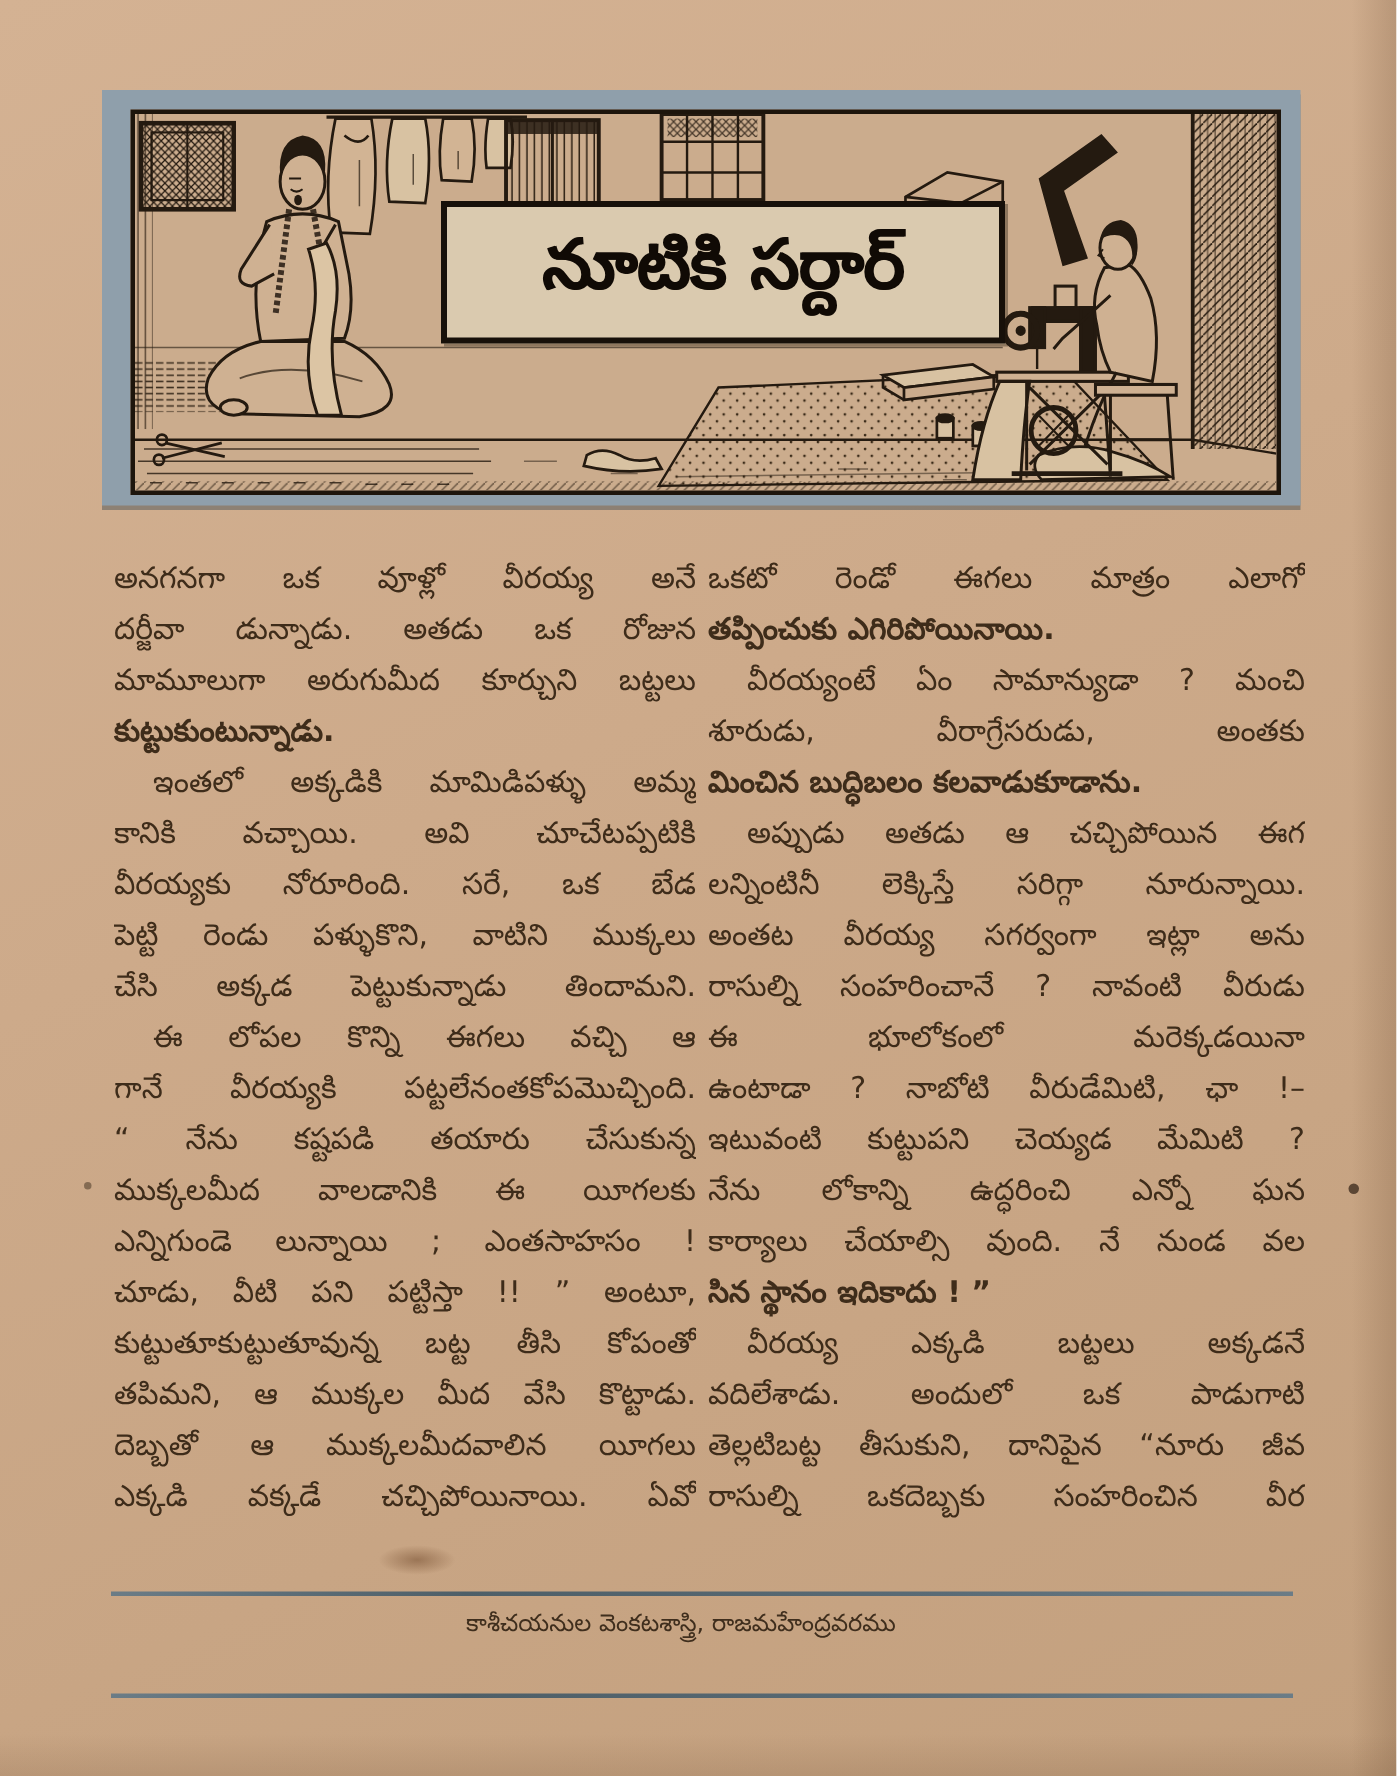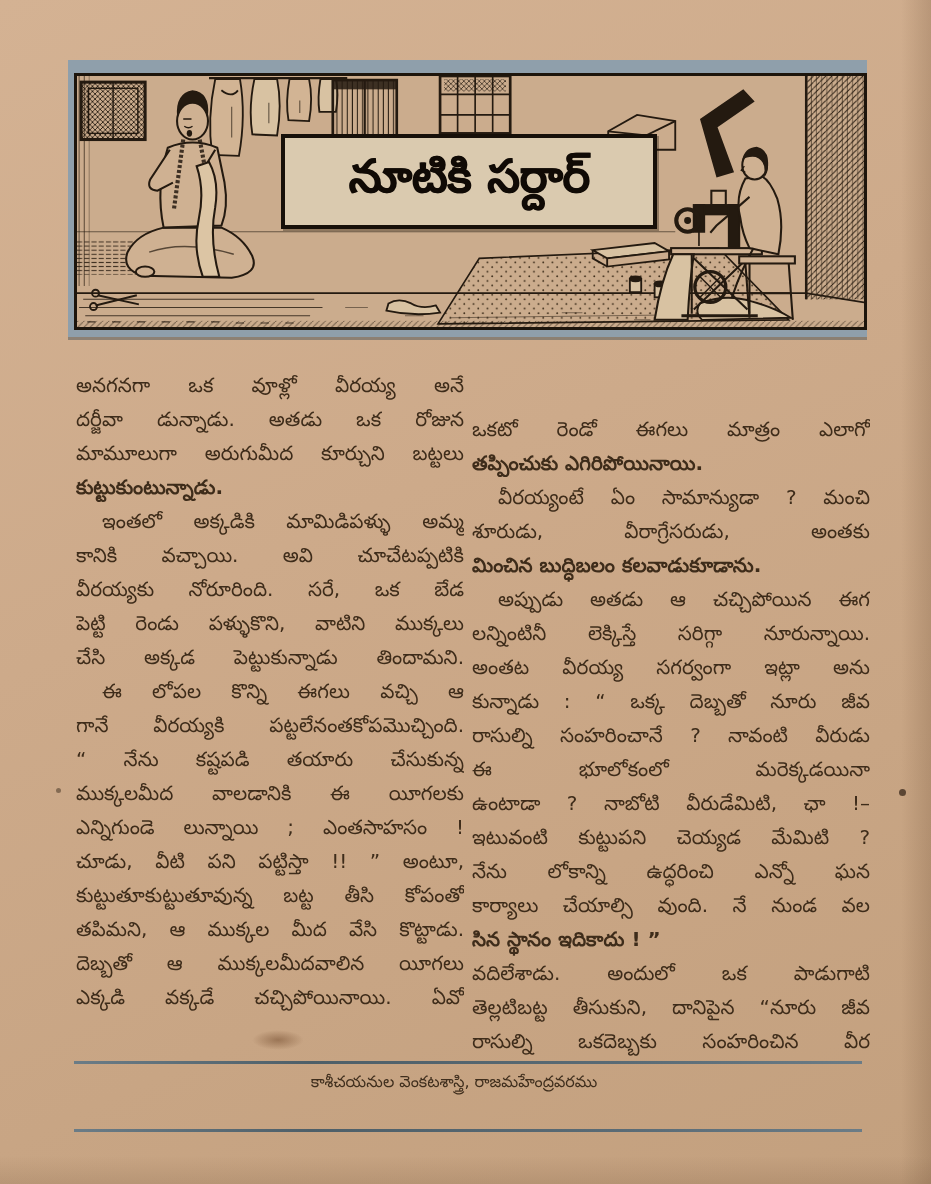--- a/index.html
+++ b/index.html
@@ -13,36 +13,36 @@
     background:linear-gradient(to bottom,rgba(90,60,35,0),rgba(90,60,35,.14));}
   .stain1{position:absolute;left:252px;top:1030px;width:52px;height:20px;border-radius:50%;
     background:radial-gradient(ellipse at center,rgba(110,70,40,.5),rgba(110,70,40,0) 70%);}
   .speck1{position:absolute;left:899px;top:789px;width:7px;height:7px;border-radius:50%;
     background:rgba(45,30,18,.7);}
   .speck2{position:absolute;left:56px;top:788px;width:5px;height:5px;border-radius:50%;
     background:rgba(45,30,18,.45);}
 
   
   .illus{position:absolute;left:68px;top:60px;width:799px;height:277px;
-    background:#8f9fab;padding:13px 6px;box-sizing:border-box;
+    background:#8f9fab;padding:13px 19px;box-sizing:border-box;
     box-shadow:0 3px 0 rgba(60,75,85,.45);}
   .illus-inner{position:relative;width:100%;height:100%;
     background:#cbac8d;border:3px solid #1d150c;overflow:hidden;}
   .illus-inner svg{position:absolute;inset:0;width:100%;height:100%;}
   .board{position:absolute;left:204px;top:58px;width:376px;height:95px;
     background:#dacaaf;border:4px solid #171009;box-sizing:border-box;
     display:flex;align-items:center;justify-content:center;
     box-shadow:2px 2px 0 rgba(30,20,10,.35);}
   .board-title{font-size:46px;font-weight:800;color:#100a05;white-space:nowrap;
     text-shadow:1px 0 #100a05;}
 
   
   .col{position:absolute;top:368px;font-size:20px;color:#3e2c1a;}
   .col-left{left:76px;width:388px;}
-  .col-right{left:472px;width:398px;margin-top:44px;}
+  .col-right{left:472px;width:398px;}
   .line{height:34px;line-height:34px;overflow:hidden;
     text-align:justify;text-align-last:justify;-moz-text-align-last:justify;
     white-space:nowrap;}
   .line.indent{text-indent:26px;}
   .line.end{text-align-last:left;font-weight:bold;-moz-text-align-last:left;}
 
   
   .rule{position:absolute;left:74px;width:788px;height:3px;
     background:linear-gradient(to right,#6b7c86,#4e5f68 30%,#5a6b75 70%,#6b7c86);}
   .rule-top{top:1061px;}
@@ -238,28 +238,28 @@
     </div>
   <div class="col col-right" id="col-right">
       <div class="line">ఒకటో రెండో ఈగలు మాత్రం ఎలాగో</div>
       <div class="line end">తప్పించుకు ఎగిరిపోయినాయి.</div>
       <div class="line indent">వీరయ్యంటే ఏం సామాన్యుడా ? మంచి</div>
       <div class="line">శూరుడు, వీరాగ్రేసరుడు, అంతకు</div>
       <div class="line end">మించిన బుద్ధిబలం కలవాడుకూడాను.</div>
       <div class="line indent">అప్పుడు అతడు ఆ చచ్చిపోయిన ఈగ</div>
       <div class="line">లన్నింటినీ లెక్కిస్తే సరిగ్గా నూరున్నాయి.</div>
       <div class="line">అంతట వీరయ్య సగర్వంగా ఇట్లా అను</div>
-      <div class="line">కున్నాడు : “ ఒక్క దెబ్బతో నూరు జీవ</div>
       <div class="line">రాసుల్ని సంహరించానే ? నావంటి వీరుడు</div>
       <div class="line">ఈ భూలోకంలో మరెక్కడయినా</div>
       <div class="line">ఉంటాడా ? నాబోటి వీరుడేమిటి, ఛా !–</div>
       <div class="line">ఇటువంటి కుట్టుపని చెయ్యడ మేమిటి ?</div>
       <div class="line">నేను లోకాన్ని ఉద్ధరించి ఎన్నో ఘన</div>
       <div class="line">కార్యాలు చేయాల్సి వుంది. నే నుండ వల</div>
       <div class="line end">సిన స్థానం ఇదికాదు ! ”</div>
+      <div class="line indent">వీరయ్య ఎక్కడి బట్టలు అక్కడనే</div>
       <div class="line">వదిలేశాడు. అందులో ఒక పాడుగాటి</div>
       <div class="line">తెల్లటిబట్ట తీసుకుని, దానిపైన “నూరు జీవ</div>
       <div class="line">రాసుల్ని ఒకదెబ్బకు సంహరించిన వీర</div>
     </div>
 
   <div class="rule rule-top"></div>
   <div class="byline">కాశీచయనుల వెంకటశాస్త్రి, రాజమహేంద్రవరము</div>
   <div class="rule rule-bottom"></div>
 
   <div class="vign-right"></div>

